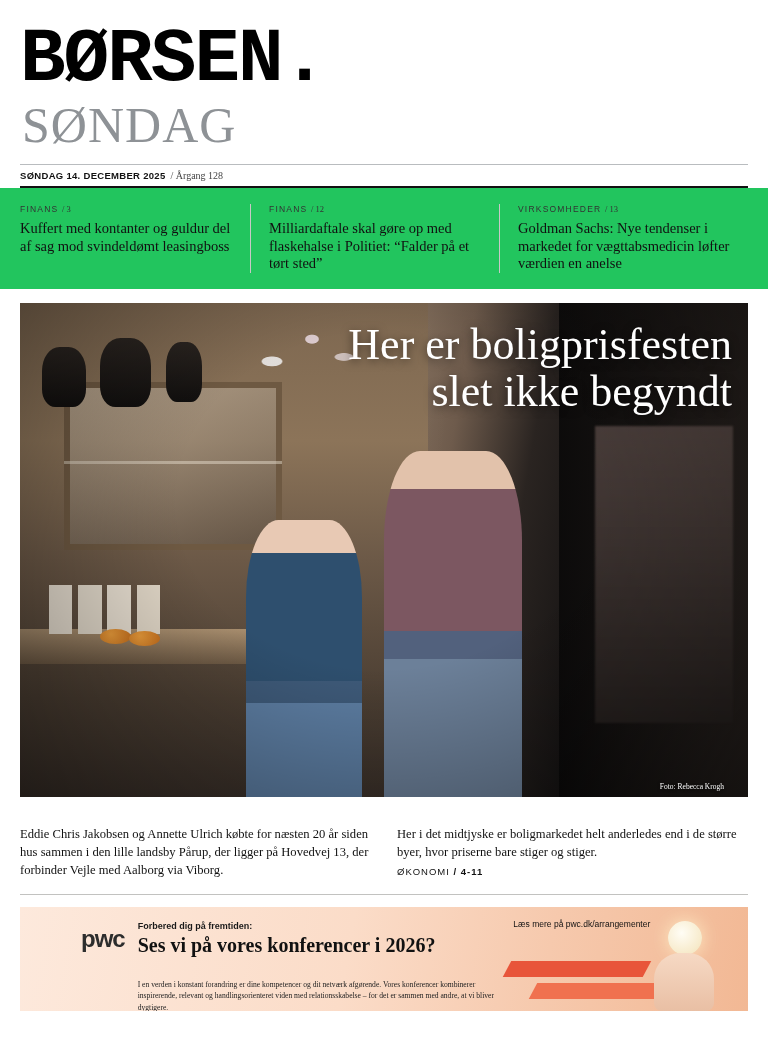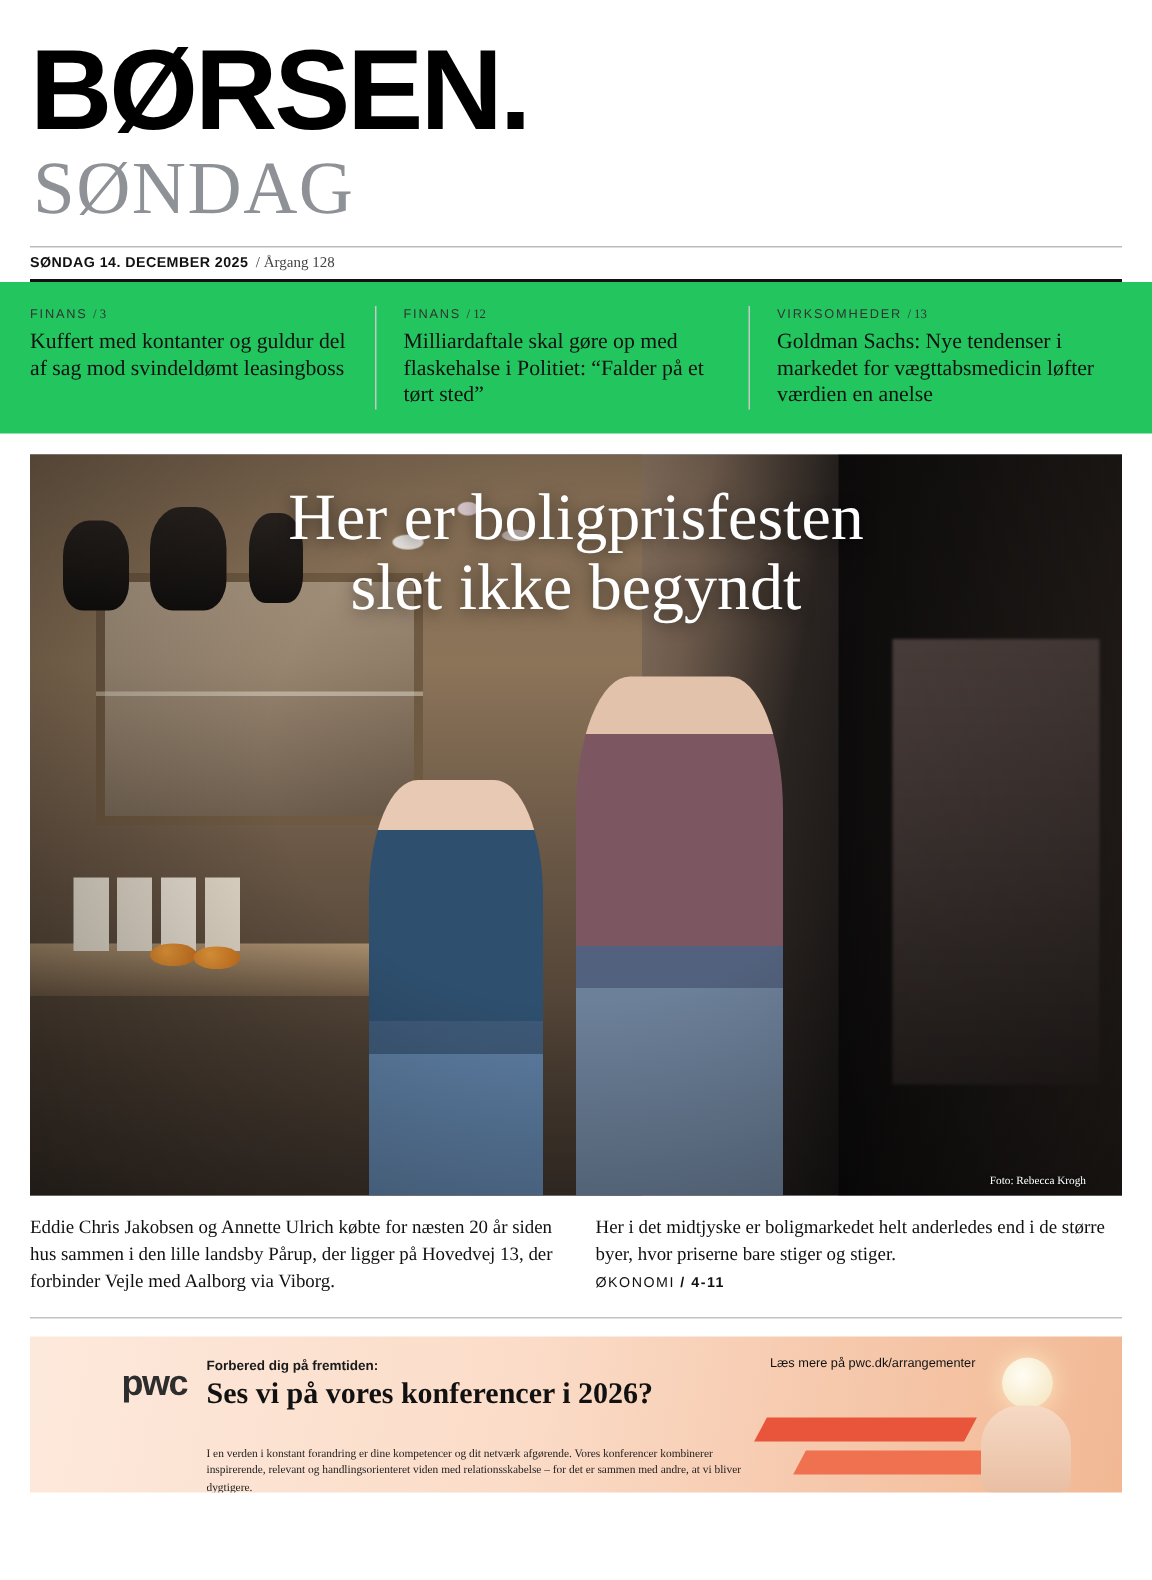--- a/index.html
+++ b/index.html
@@ -19,21 +19,21 @@
     width: 768px;
     height: 1053px;
     background: #ffffff;
   }
 
   
   .masthead {
     padding: 26px 20px 0 20px;
   }
   .masthead-title {
-    font-family: Liberation Sans, sans-serif;
+    font-family: Liberation Mono, monospace;
     font-weight: bold;
     font-size: 76px;
     letter-spacing: -2px;
     line-height: 0.92;
     color: #000000;
     margin: 0;
   }
   .masthead-sub {
     font-family: "Liberation Serif", serif;
     font-size: 50px;
@@ -187,41 +187,41 @@
     background: linear-gradient(180deg, #e2c2ab 0 11%, #7c5761 11% 52%, #52617d 52% 60%, #6c8099 60% 100%);
     border-radius: 26% 26% 0 0;
   }
   .ph-vignette {
     position: absolute; inset: 0;
     background: radial-gradient(ellipse at 50% 40%, rgba(0,0,0,0) 40%, rgba(0,0,0,0.45) 100%);
   }
   .lead-headline {
     position: absolute;
     left: 0; right: 0; top: 18px;
-    text-align: center;
+    text-align: right;
     font-family: "Liberation Serif", serif;
     font-size: 44px;
     line-height: 1.08;
     color: #ffffff;
     text-shadow: 0 2px 10px rgba(0,0,0,0.55);
-    padding: 0 34px;
+    padding: 0 16px;
   }
   .photo-credit {
     position: absolute;
     right: 24px;
     bottom: 6px;
     font-family: "Liberation Serif", serif;
     font-size: 7.5px;
     color: #ffffff;
     text-shadow: 0 1px 3px rgba(0,0,0,0.8);
   }
 
   
   .lead-caption {
-    margin: 12px 20px 0 20px;
+    margin: 28px 20px 0 20px;
     display: flex;
     gap: 26px;
   }
   .lead-caption .col {
     flex: 1 1 0;
     font-family: "Liberation Serif", serif;
     font-size: 12.6px;
     line-height: 1.45;
     color: #111111;
   }

